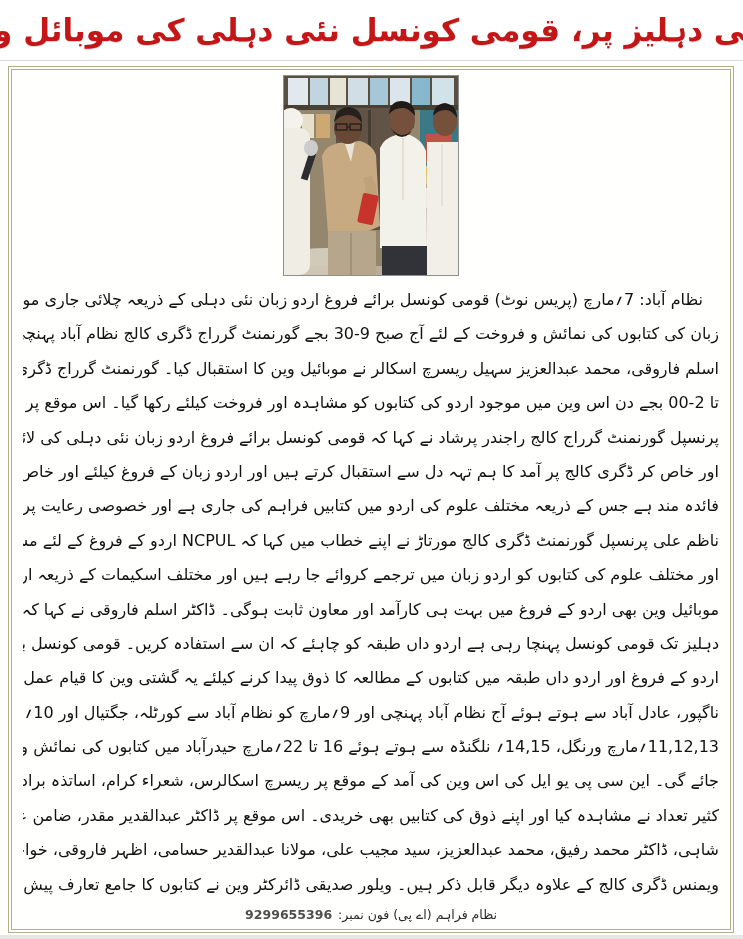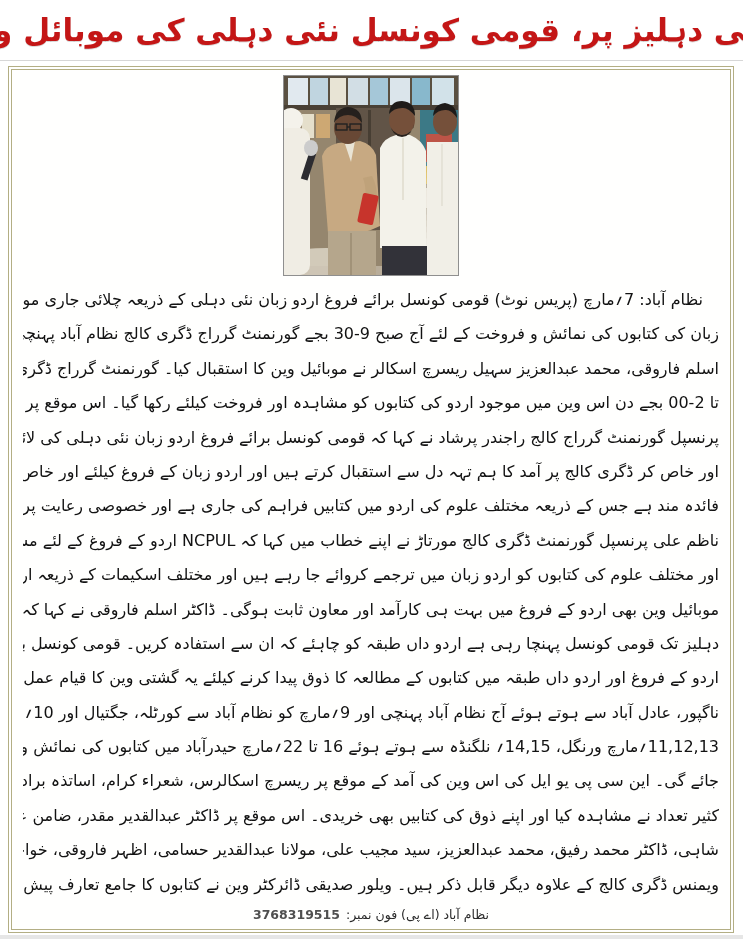--- a/index.html
+++ b/index.html
@@ -132,20 +132,20 @@
         <div class="line">اردو کے فروغ اور اردو داں طبقہ میں کتابوں کے مطالعہ کا ذوق پیدا کرنے کیلئے یہ گشتی وین کا قیام عمل میں لایا گیا ہے جو بھوپال امراوتی،</div>
         <div class="line">ناگپور، عادل آباد سے ہوتے ہوئے آج نظام آباد پہنچی اور 9؍مارچ کو نظام آباد سے کورٹلہ، جگتیال اور 10؍مارچ کو کریم نگر،</div>
         <div class="line">11,12,13؍مارچ ورنگل، 14,15؍ نلگنڈہ سے ہوتے ہوئے 16 تا 22؍مارچ حیدرآباد میں کتابوں کی نمائش و فروخت کیلئے رکھی</div>
         <div class="line">جائے گی۔ این سی پی یو ایل کی اس وین کی آمد کے موقع پر ریسرچ اسکالرس، شعراء کرام، اساتذہ برادری، صحافیوں اور طلباء و طالبات کی</div>
         <div class="line">کثیر تعداد نے مشاہدہ کیا اور اپنے ذوق کی کتابیں بھی خریدی۔ اس موقع پر ڈاکٹر عبدالقدیر مقدر، ضامن علی حسرت، سلطان با مہدی، رفیق</div>
         <div class="line">شاہی، ڈاکٹر محمد رفیق، محمد عبدالعزیز، سید مجیب علی، مولانا عبدالقدیر حسامی، اظہر فاروقی، خواجہ نصیرالدین، عبدالرحیم قمر، محترمہ شمیم سلطانہ لکچرر</div>
         <div class="line">ویمنس ڈگری کالج کے علاوہ دیگر قابل ذکر ہیں۔ ویلور صدیقی ڈائرکٹر وین نے کتابوں کا جامع تعارف پیش کیا۔</div>
       </div>
 
     <div class="footer">
-      <span>نظام آباد (اے پی) فون نمبر:</span>
-      <span class="phone">3768319515</span>
+      <span>نظام فراہم (اے پی) فون نمبر:</span>
+      <span class="phone">9299655396</span>
     </div>
 
   </div>
 
   <div class="bottom-strip"></div>
 </div>
 
 </body></html>

